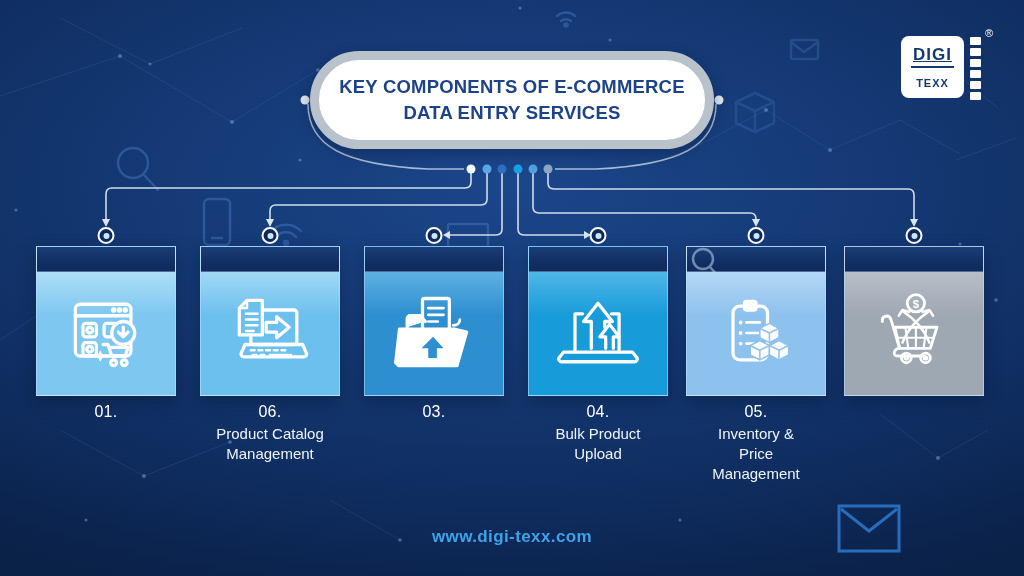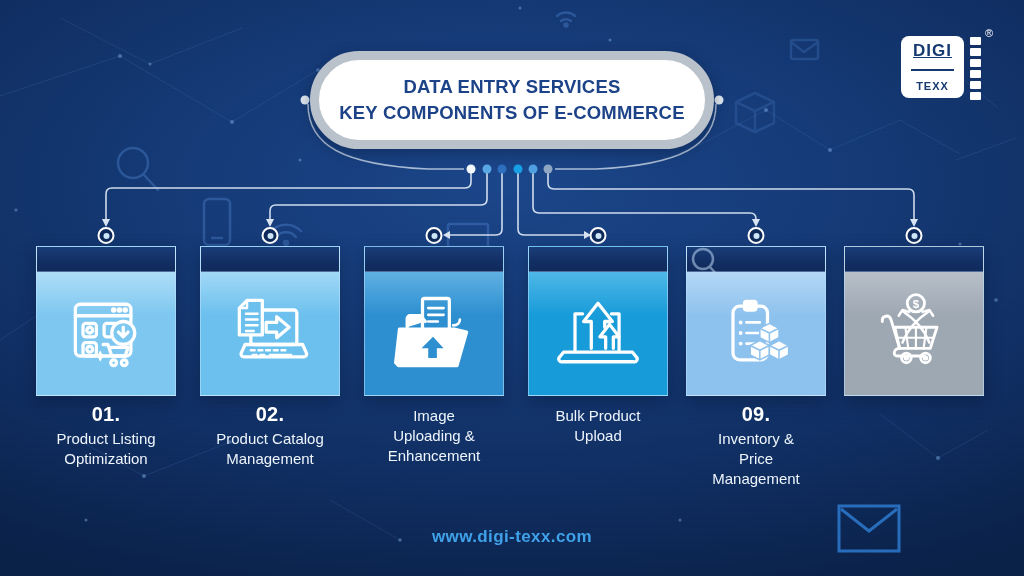--- a/index.html
+++ b/index.html
@@ -29,21 +29,21 @@
   }
   .pill .tl{font-size:18.5px;font-weight:bold;color:#1c4288;letter-spacing:.2px;line-height:1.38;white-space:nowrap;}
 
   
   .logo{position:absolute;left:901px;top:31px;width:95px;height:72px;z-index:2;}
   .logo-box{
     position:absolute;left:0;top:5px;width:63px;height:62px;background:#fff;border-radius:8px;
     display:flex;flex-direction:column;align-items:center;justify-content:center;
   }
   .logo-box .l1{font-size:17px;font-weight:bold;color:#16396f;letter-spacing:1px;line-height:1;
-    border-bottom:2.5px solid #16396f;padding:0 2px 10px;text-decoration:underline;}
+    border-bottom:2.5px solid #16396f;padding:0 2px 3px;text-decoration:underline;}
   .logo-box .l2{font-size:11px;font-weight:bold;color:#16396f;letter-spacing:1px;line-height:1;margin-top:10px;}
   .film{position:absolute;left:69px;top:6px;display:flex;flex-direction:column;gap:3px;}
   .film span{width:11px;height:8px;background:#fff;border-radius:1px;display:block;}
   .logo .reg{position:absolute;left:84px;top:-4px;color:#fff;font-size:11px;}
 
   
   .card-col{position:absolute;top:227px;width:164px;z-index:2;}
   .node{
     position:absolute;left:50%;top:0;transform:translateX(-50%);
     width:13px;height:13px;border:2px solid #fff;border-radius:50%;
@@ -56,21 +56,21 @@
     background:linear-gradient(180deg, var(--body-light) 0%, var(--body) 46%, var(--body) 100%);
     box-shadow:0 6px 16px rgba(4,16,40,.35);
   }
   .card-header{position:absolute;left:0;top:0;right:0;height:24px;
     background:linear-gradient(180deg,#1a3d78 0%,#122f64 60%,#102a5b 100%);
     border-bottom:1px solid rgba(255,255,255,.25);}
   .card-icon{position:absolute;left:0;top:24px;right:0;bottom:0;display:flex;align-items:center;justify-content:center;color:#fff;}
   .card-icon svg{width:92px;height:92px;}
   .card-icon .fillbody{fill:var(--body);}
   .card-label{position:absolute;left:0;top:176px;width:164px;text-align:center;color:#fff;}
-  .card-number{font-size:20px;font-weight:bold;letter-spacing:.3px;}
+  .card-number{font-size:16px;font-weight:normal;letter-spacing:.3px;}
   .card-title{font-size:15px;line-height:1.32;color:#eef5fc;white-space:pre-line;margin-top:3px;}
 
   #mag-overlay{z-index:3;}
   .site{
     position:absolute;left:0;top:527px;width:100%;text-align:center;z-index:2;
     font-size:17px;font-weight:bold;color:#3fa2e8;letter-spacing:.4px;cursor:pointer;
   }
 </style>
 </head>
 <body>
@@ -168,22 +168,22 @@
         <circle cx="471" cy="169" r="4.5" fill="#f4f9fd"></circle>
         <circle cx="487" cy="169" r="4.5" fill="#59a8e6"></circle>
         <circle cx="502" cy="169" r="4.5" fill="#2f6fc0"></circle>
         <circle cx="518" cy="169" r="4.5" fill="#18a0e6"></circle>
         <circle cx="533" cy="169" r="4.5" fill="#4f9fe2"></circle>
         <circle cx="548" cy="169" r="4.5" fill="#8fa6c2"></circle>
       </g>
   </svg>
 
   <div class="pill">
+    <div class="tl" style="color: rgb(28, 66, 136);">KEY COMPONENTS OF E-COMMERCE</div>
     <div class="tl" style="color: rgb(28, 66, 136);">DATA ENTRY SERVICES</div>
-    <div class="tl" style="color: rgb(28, 66, 136);">KEY COMPONENTS OF E-COMMERCE</div>
   </div>
 
   <div class="logo">
     <div class="logo-box">
       <span class="l1">DIGI</span>
       <span class="l2">TEXX</span>
     </div>
     <div class="film">
       <span></span>
         <span></span>
@@ -220,22 +220,20 @@
    <path d="M45 60h5l4 12h14l3-9H52"></path>
                 <circle cx="56" cy="79" r="3"></circle>
                 <circle cx="67" cy="79" r="3"></circle>
    <path d="M40 70l2-4 2 4 4 2-4 2-2 4-2-4-4-2z" fill="#fff" stroke="none"></path>
               </g>
             </svg>
           </div>
         </div>
         <div class="card-label">
           <div class="card-number">01.</div>
-          <div class="card-title">Product Listing
-Optimization</div>
         </div>
       </div>
       <div class="card-col" style="left: 188px;">
         <span class="node">
           <i></i>
         </span>
         <div class="card" style="--body:#6cc0ee;--body-light:#bfe6fa">
           <div class="card-header"></div>
           <div class="card-icon">
             <svg viewBox="0 0 96 96">
@@ -245,21 +243,21 @@
    <path d="M28 66h4M36 66h4M44 66h4M52 66h4M60 66h4M30 71h4M38 71h4M48 71h22" stroke-width="2.6"></path>
    <path class="fillbody" d="M40 14H24l-8 8v28h24z" stroke="#fff"></path>
                 <path d="M24 14v8h-8" stroke-width="2.6"></path>
    <path d="M23 28h12M23 34h12M23 40h12M23 46h8" stroke-width="2.6"></path>
    <path d="M44 37h11v-6l13 11-13 11v-6H44z"></path>
               </g>
             </svg>
           </div>
         </div>
         <div class="card-label">
-          <div class="card-number">02.</div>
+          <div class="card-number">06.</div>
           <div class="card-title">Product Catalog
 Management</div>
         </div>
       </div>
       <div class="card-col" style="left: 352px;">
         <span class="node">
           <i></i>
         </span>
         <div class="card" style="--body:#2d8fd0;--body-light:#7cc3ec">
           <div class="card-header"></div>
@@ -270,43 +268,42 @@
    <rect x="36" y="12" width="28" height="38" rx="2"></rect>
                 <path d="M42 22h16M42 29h16M42 36h10" stroke-width="2.8"></path>
    <path d="M68 40c5 0 7-3 7-6" stroke-width="2.8"></path>
    <path d="M12 44h57l13 3-10 35H11l-3-3z" fill="#fff"></path>
    <path class="fillbody" d="M47 52l11 12h-7v10h-9V64h-7z" stroke="none"></path>
               </g>
             </svg>
           </div>
         </div>
         <div class="card-label">
-          <div class="card-title">Image
-Uploading &amp;
-Enhancement</div>
+          <div class="card-number">03.</div>
         </div>
       </div>
       <div class="card-col" style="left: 516px;">
         <span class="node">
           <i></i>
         </span>
         <div class="card" style="--body:#189bd9;--body-light:#6fc8ef">
           <div class="card-header"></div>
           <div class="card-icon">
             <svg viewBox="0 0 96 96">
               <g fill="none" stroke="#fff" stroke-width="3.4" stroke-linecap="round" stroke-linejoin="round">
    <path d="M32 28h-8v38M70 66V28h-8"></path>
    <path d="M12 68h72l4 5a3 3 0 0 1-3 5H11a3 3 0 0 1-3-5z"></path>
    <path d="M41 64V36h-8l15-19 15 19h-8v6"></path>
    <path d="M56 64V52h-6l10-13 10 13h-6v12"></path>
               </g>
             </svg>
           </div>
         </div>
         <div class="card-label">
+          <div class="card-number">04.</div>
           <div class="card-title">Bulk Product
 Upload</div>
         </div>
       </div>
       <div class="card-col" style="left: 674px;">
         <span class="node">
           <i></i>
         </span>
         <div class="card" style="--body:#8ec2ee;--body-light:#c9e4fa">
           <div class="card-header"></div>
@@ -325,21 +322,21 @@
      <path d="M52 56l10 5v10l-10 5-10-5V61z" fill="#fff"></path>
                   <path d="M42 61l10 5 10-5M52 66v10"></path>
      <path d="M72 56l10 5v10l-10 5-10-5V61z" fill="#fff"></path>
                   <path d="M62 61l10 5 10-5M72 66v10"></path>
    </g>
               </g>
             </svg>
           </div>
         </div>
         <div class="card-label">
-          <div class="card-number">09.</div>
+          <div class="card-number">05.</div>
           <div class="card-title">Inventory &amp;
 Price
 Management</div>
         </div>
       </div>
       <div class="card-col" style="left: 832px;">
         <span class="node">
           <i></i>
         </span>
         <div class="card" style="--body:#9ea8b3;--body-light:#c6ccd4">

